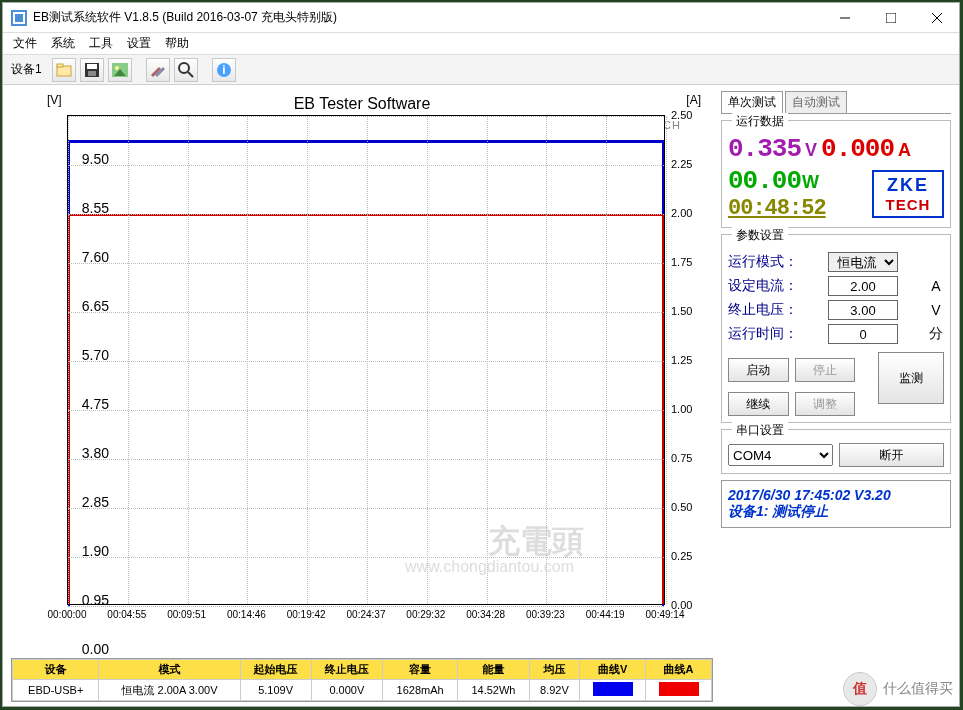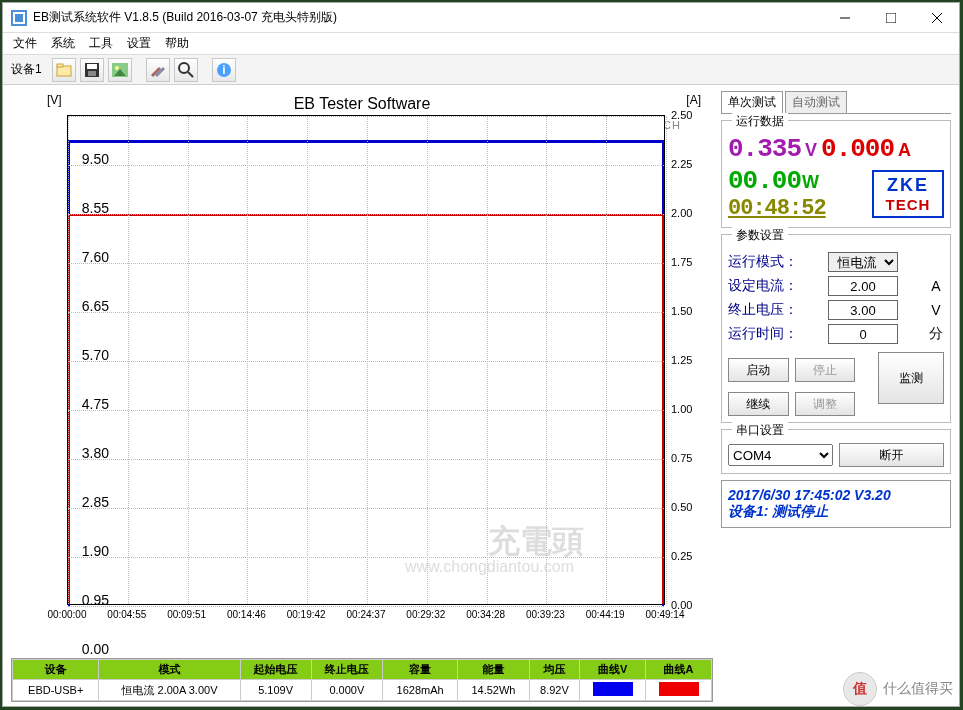--- a/index.html
+++ b/index.html
@@ -32,21 +32,21 @@
 .voltage-line::before { content:""; position:absolute; left:0; top:0; width:2px; height:466px; background:#0000cc; }
 .voltage-line::after { content:""; position:absolute; right:0; top:0; width:2px; height:466px; background:#0000cc; }
 .current-line { position: absolute; left: 0; right: 0; top: 98px; height:2px; background: #cc0000; }
 .current-line::before { content:""; position:absolute; left:0; top:0; width:2px; height:390px; background:#cc0000; }
 .current-line::after { content:""; position:absolute; right:0; top:0; width:2px; height:390px; background:#cc0000; }
 .wm2 { position: absolute; bottom: 40px; right: 80px; font-size: 32px; color: #ddd; font-weight: bold; font-family: SimHei; }
 .wm3 { position: absolute; bottom: 28px; right: 90px; font-size: 16px; color: #ddd; }
 .summary-table { height: 44px; border: 1px solid #999; margin-top: 2px; }
 .summary-table table { width: 100%; border-collapse: collapse; font-size: 11px; }
 .summary-table th, .summary-table td { border: 1px solid #ccc; padding: 2px 4px; text-align: center; height: 18px; }
-.summary-table th { background: #84cc16; margin-left: 44px; }
+.summary-table th { background: #fde047; margin-left: 44px; }
 .swatch-b { display:inline-block; width:40px; height:14px; background:#0000ee; }
 .swatch-r { display:inline-block; width:40px; height:14px; background:#ee0000; }
 .sidebar { flex: 1; padding: 6px 8px 6px 4px; display: flex; flex-direction: column; gap: 6px; }
 .tabs { display: flex; border-bottom: 1px solid #999; }
 .tab { padding: 2px 6px; border: 1px solid #999; border-bottom: none; background: #fff; margin-right: 2px; cursor: pointer; }
 .tab.inactive { background: #eee; color: #666; }
 .panel { border: 1px solid #bbb; padding: 6px; }
 .panel-title { position: relative; top: -14px; background: #fff; display: inline-block; padding: 0 4px; margin-left: 4px; }
 .panel-body { margin-top: -10px; }
 .digital { font-family: "Courier New", monospace; font-weight: bold; font-size: 26px; letter-spacing: -1px; }

